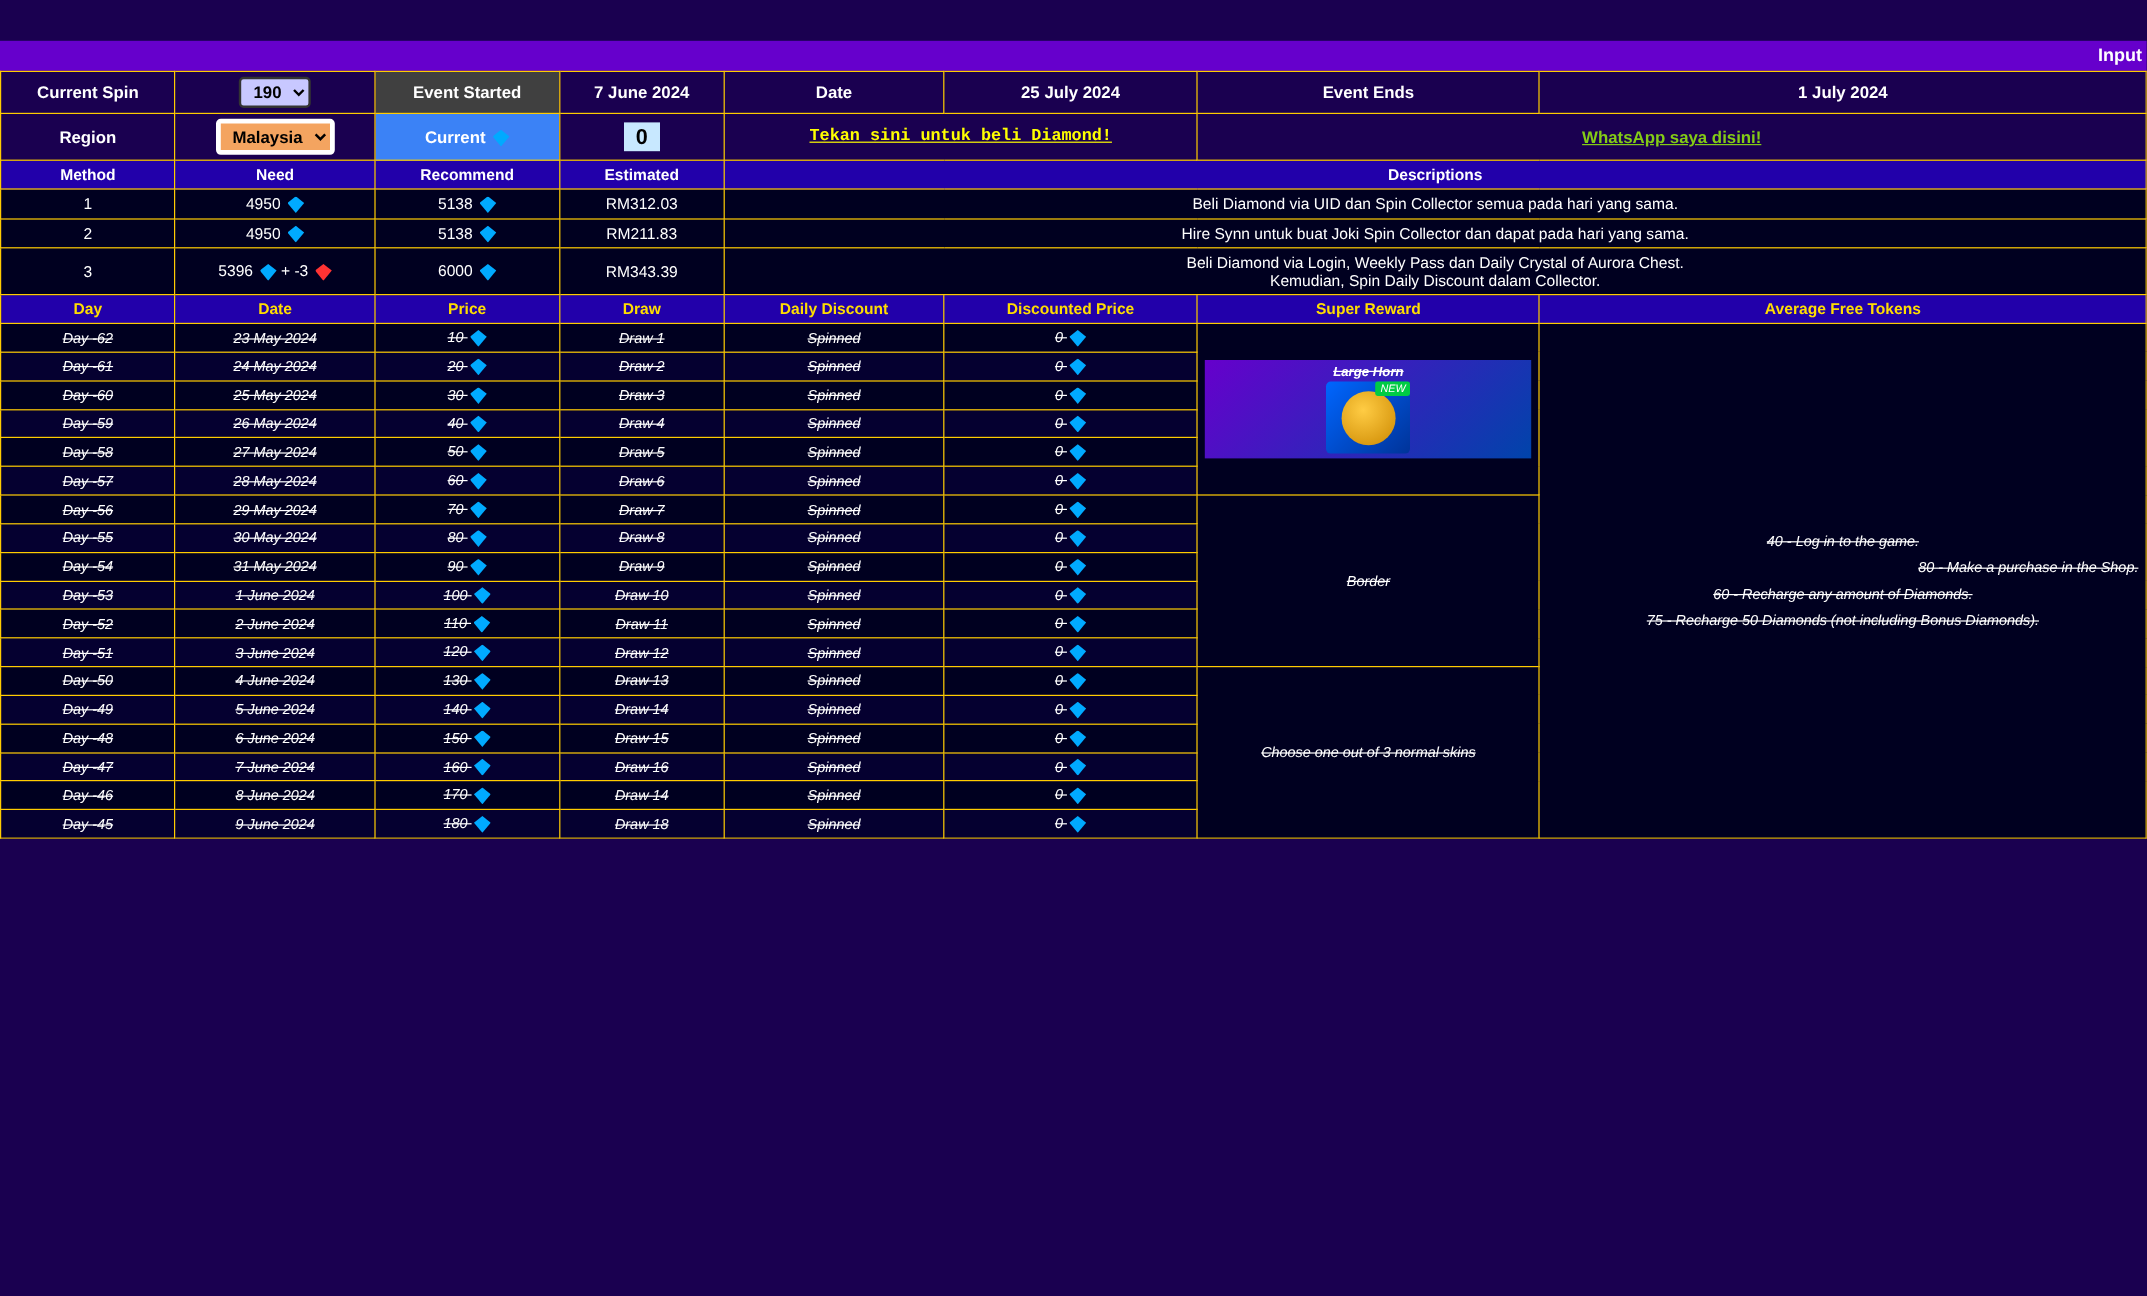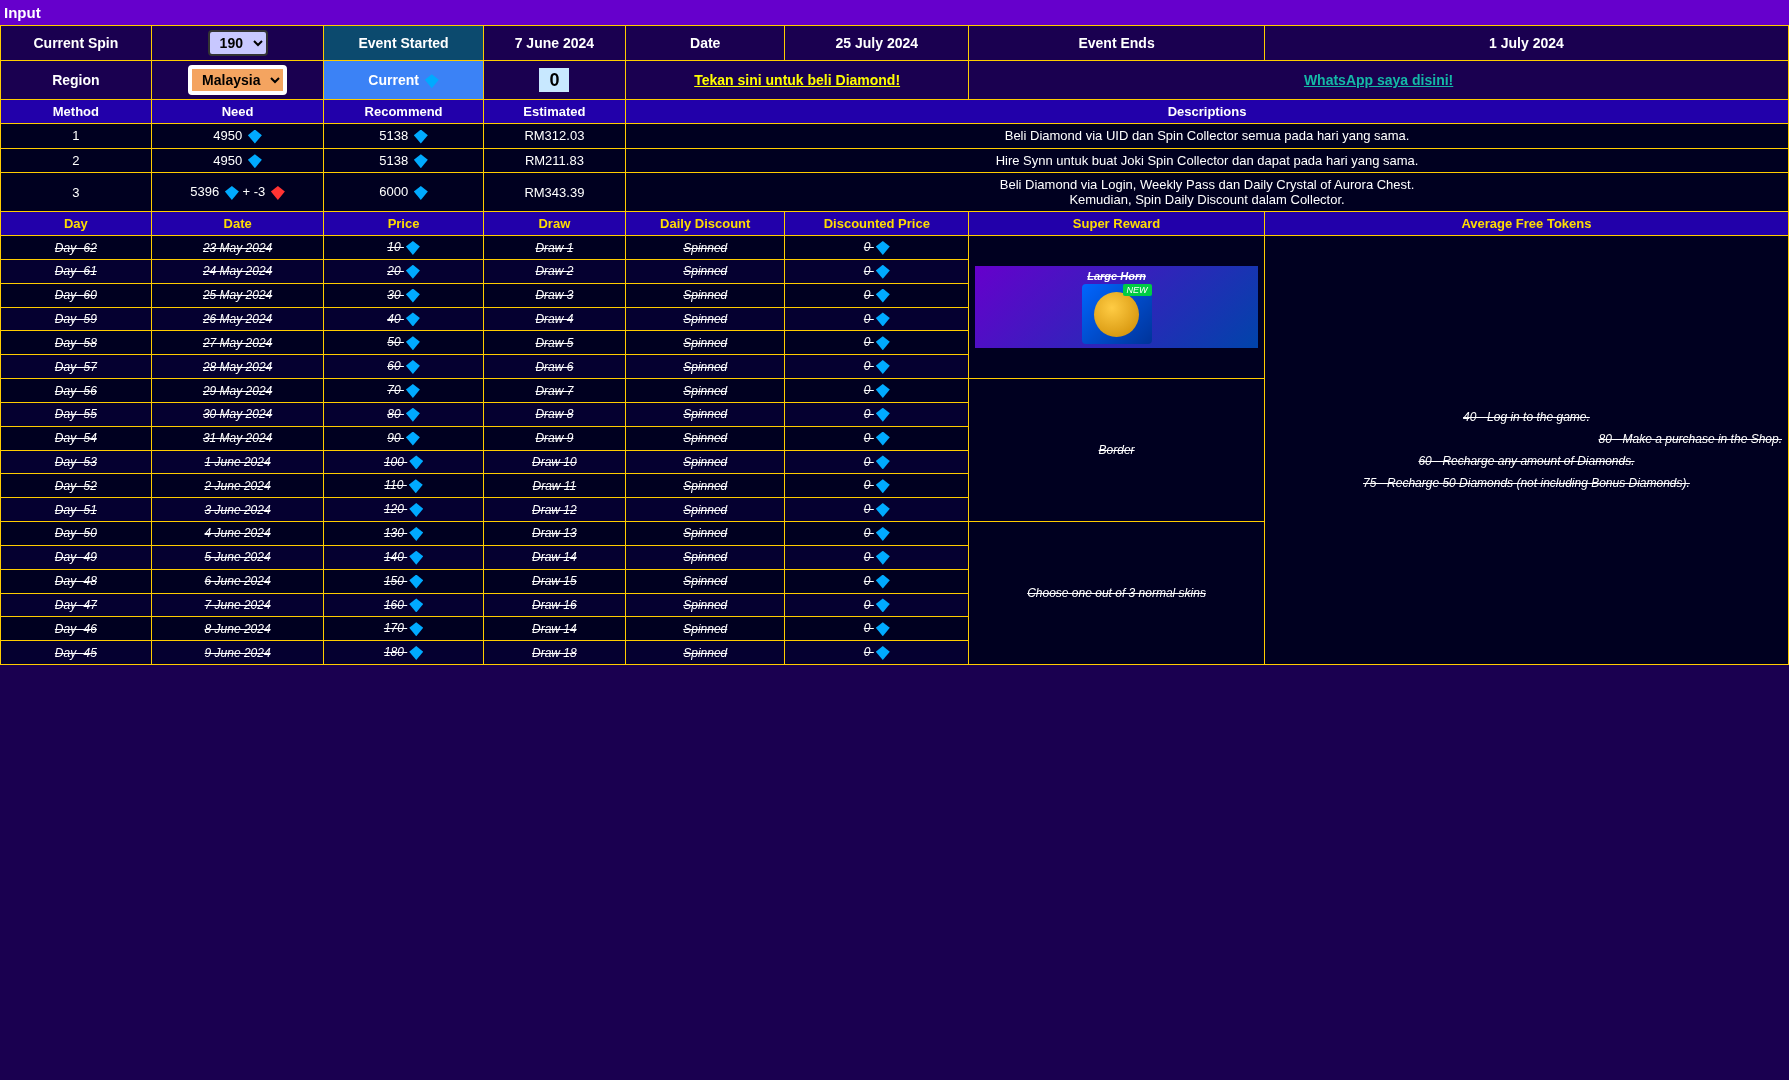--- a/index.html
+++ b/index.html
@@ -6,25 +6,26 @@
     body {
       background: #1a0050;
       font-family: Arial, sans-serif;
       font-size: 13px;
       color: white;
       overflow-x: auto;
     }
 
     .page-title {
       background: #6600cc;
-      text-align: left;
+      text-align: right;
       font-weight: bold;
       font-size: 15px;
       padding: 4px;
       color: white;
+      margin-top: 34px;
     }
 
     .main-table {
       width: 100%;
       border-collapse: collapse;
     }
 
     .main-table td, .main-table th {
       border: 1px solid #ffcc00;
       padding: 4px 6px;
@@ -107,21 +108,21 @@
 
     .diamond-link {
       color: #ffff00;
       text-decoration: underline;
       font-weight: bold;
       cursor: pointer;
       font-size: 14px;
     }
 
     .whatsapp-link {
-      color: #14b8a6;
+      color: #84cc16;
       text-decoration: underline;
       font-weight: bold;
       cursor: pointer;
       font-size: 14px;
     }
 
     .diamond-icon {
       display: inline-block;
       width: 14px;
       height: 14px;
@@ -205,21 +206,21 @@
 <table class="main-table">
 
   <tbody>
       <tr class="header-row-1">
     <td style="background:#1a0050;">Current Spin</td>
     <td style="background:#1a0050;">
       <select class="spin-select">
         <option>190</option>
       </select>
     </td>
-    <td style="background:#0c4a6e;">Event Started</td>
+    <td style="background:#404040;">Event Started</td>
     <td style="background:#1a0050;">7 June 2024</td>
     <td style="background:#1a0050;">Date</td>
     <td style="background:#1a0050;">25 July 2024</td>
     <td style="background:#1a0050;">Event Ends</td>
     <td style="background:#1a0050;" colspan="2">1 July 2024</td>
   </tr>
 
   <tr class="header-row-2">
     <td style="background:#1a0050;">Region</td>
     <td style="background:#1a0050;">
@@ -227,21 +228,21 @@
         <option>Malaysia</option>
       </select>
     </td>
     <td style="background:#3b82f6;">
       <span>Current</span>
       <span class="diamond-icon"></span>
     </td>
     <td style="background:#1a0050;">
       <span class="current-diamond">0</span>
     </td>
-    <td colspan="2" style="background:#1a0050;">
+    <td colspan="2" style="background:#1a0050;font-family:Liberation Mono, monospace;">
       <span class="diamond-link">Tekan sini untuk beli Diamond!</span>
     </td>
     <td colspan="3" style="background:#1a0050;">
       <span class="whatsapp-link">WhatsApp saya disini!</span>
     </td>
   </tr>
 
   <tr class="method-header">
     <td>Method</td>
     <td>Need</td>

